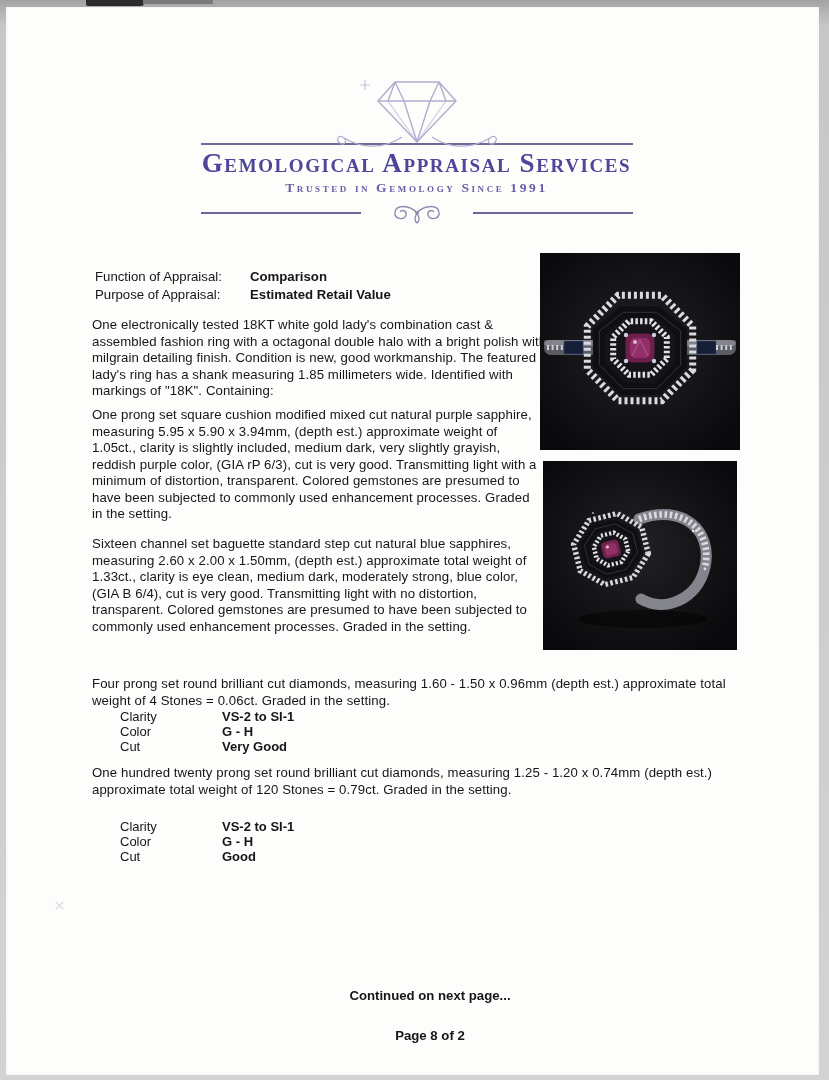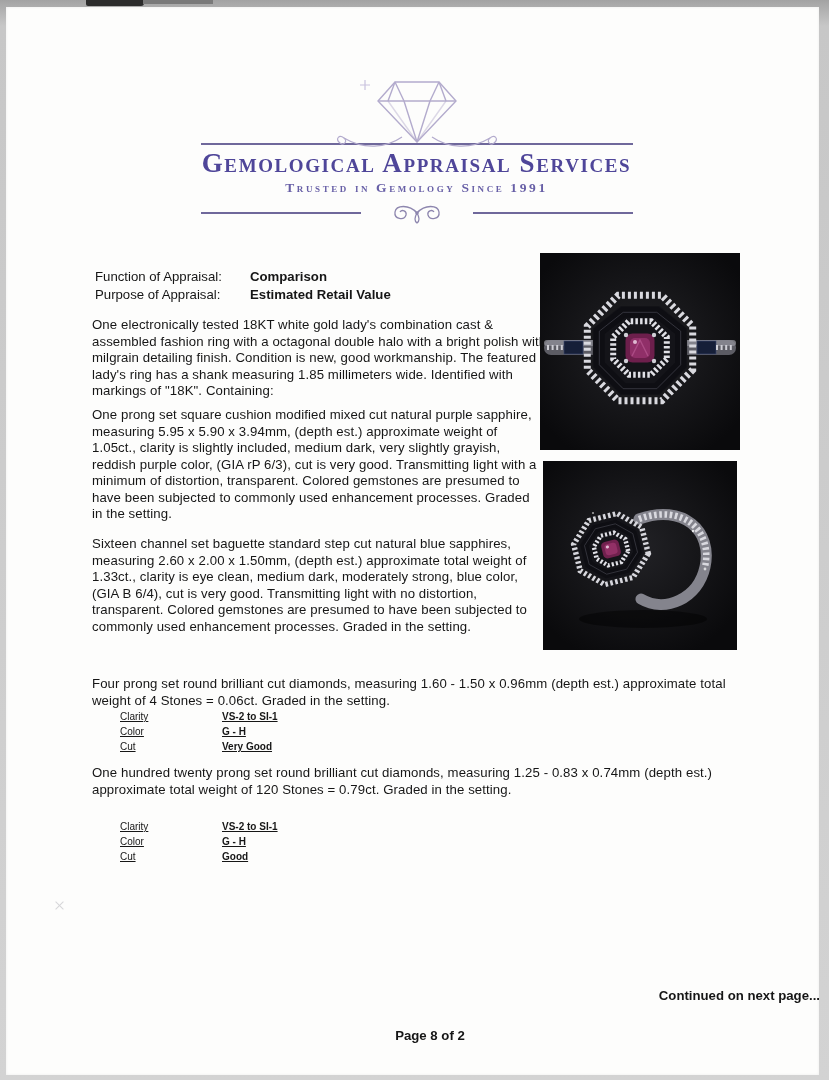--- a/index.html
+++ b/index.html
@@ -84,34 +84,34 @@
     letter-spacing: 0.1px;
   }
   .p1 { top: 317px; width: 457px; }
   .p2 { top: 407px; width: 450px; }
   .p3 { top: 536px; width: 452px; }
   .p4 { top: 676px; width: 660px; }
   .p5 { top: 765px; width: 660px; }
 
   .grades {
     position: absolute; left: 120px;
-    font-size: 10px; line-height: 15.2px; color: #161616; text-decoration: underline;
+    font-size: 13px; line-height: 15.2px; color: #161616;
   }
   .grades1 { top: 709px; }
   .grades2 { top: 819px; }
   .grade-row { display: flex; }
   .grade-label { width: 102px; }
   .grade-value { font-weight: bold; }
 
   .footer-line {
     position: absolute; left: 40px; width: 780px;
     text-align: center; font-weight: bold;
     font-size: 13.2px; color: #161616;
   }
-  .continued { top: 988px; text-align: right; }
+  .continued { top: 988px; }
   .pageno { top: 1028px; }
 
   
   .photo { position: absolute; margin: 0; line-height: 0; }
   .photo1 { left: 540px; top: 253px; }
   .photo2 { left: 543px; top: 461px; }
   .photo svg { display: block; }
 </style>
 </head>
 <body>
@@ -182,21 +182,21 @@
     <div class="grade-row">
       <span class="grade-label">Color</span>
       <span class="grade-value">G - H</span>
     </div>
     <div class="grade-row">
       <span class="grade-label">Cut</span>
       <span class="grade-value">Very Good</span>
     </div>
   </div>
 
-  <p class="para p5">One hundred twenty prong set round brilliant cut diamonds, measuring 1.25 - 0.83 x 0.74mm (depth est.) approximate total weight of 120 Stones = 0.79ct. Graded in the setting.</p>
+  <p class="para p5">One hundred twenty prong set round brilliant cut diamonds, measuring 1.25 - 1.20 x 0.74mm (depth est.) approximate total weight of 120 Stones = 0.79ct. Graded in the setting.</p>
 
   <div class="grades grades2">
     <div class="grade-row">
       <span class="grade-label">Clarity</span>
       <span class="grade-value">VS-2 to SI-1</span>
     </div>
     <div class="grade-row">
       <span class="grade-label">Color</span>
       <span class="grade-value">G - H</span>
     </div>

